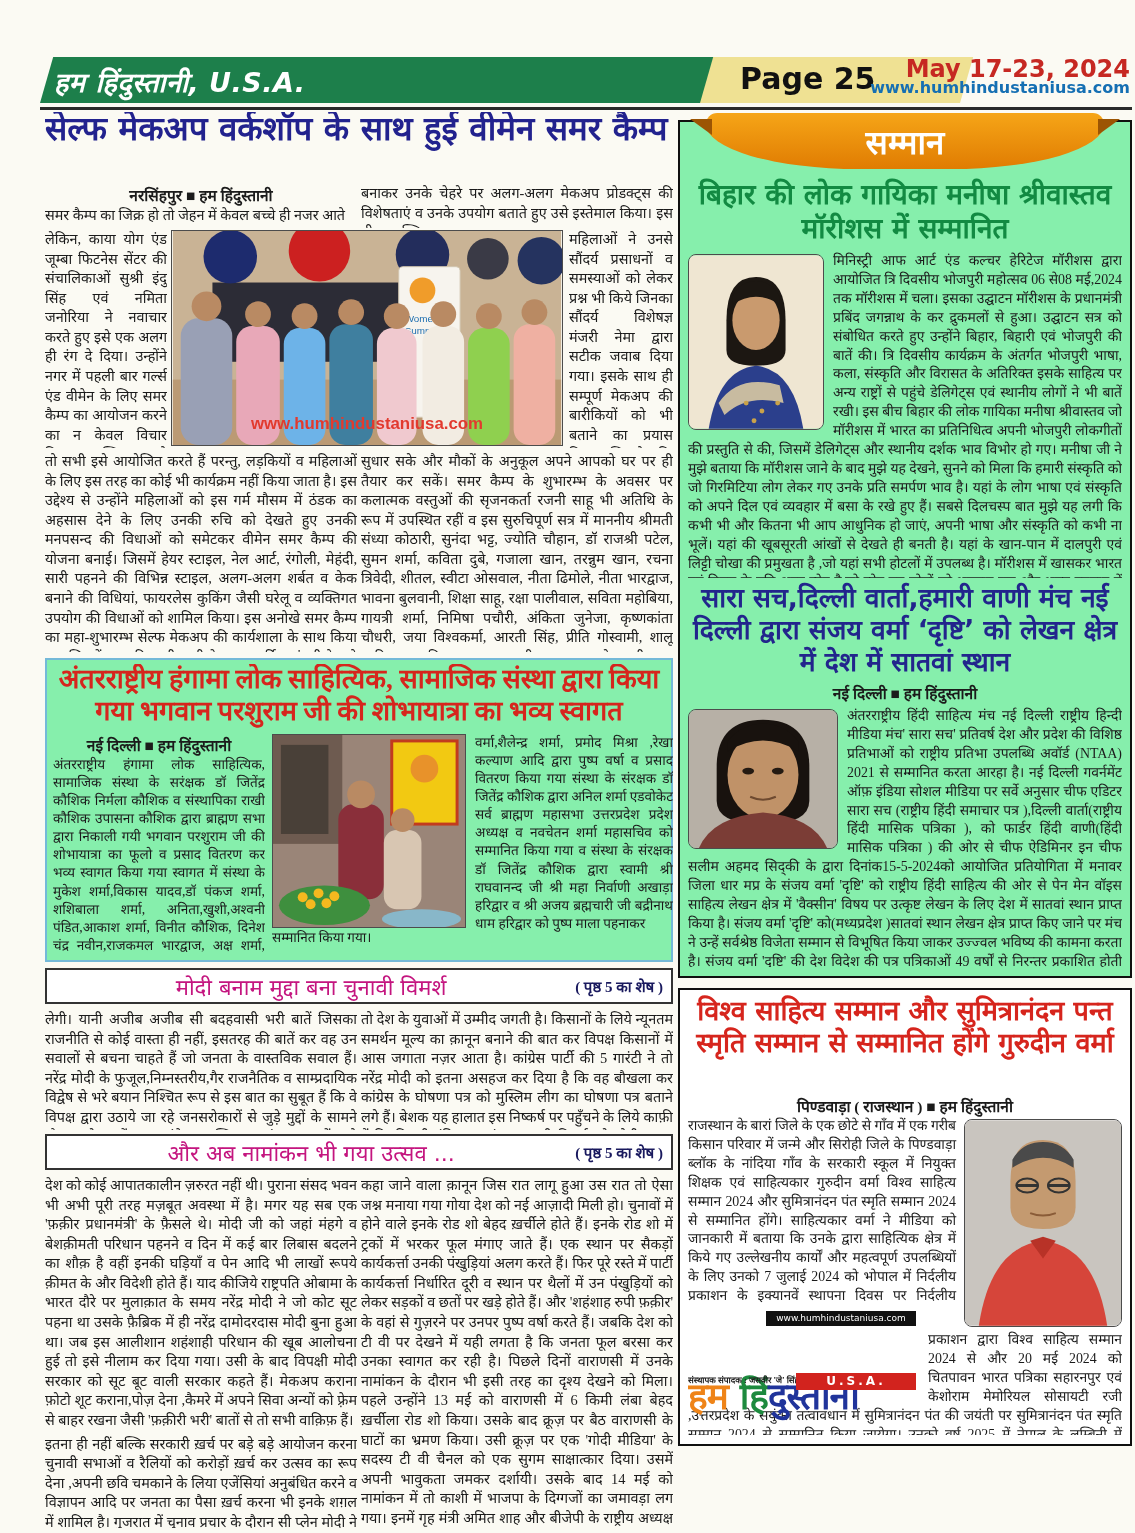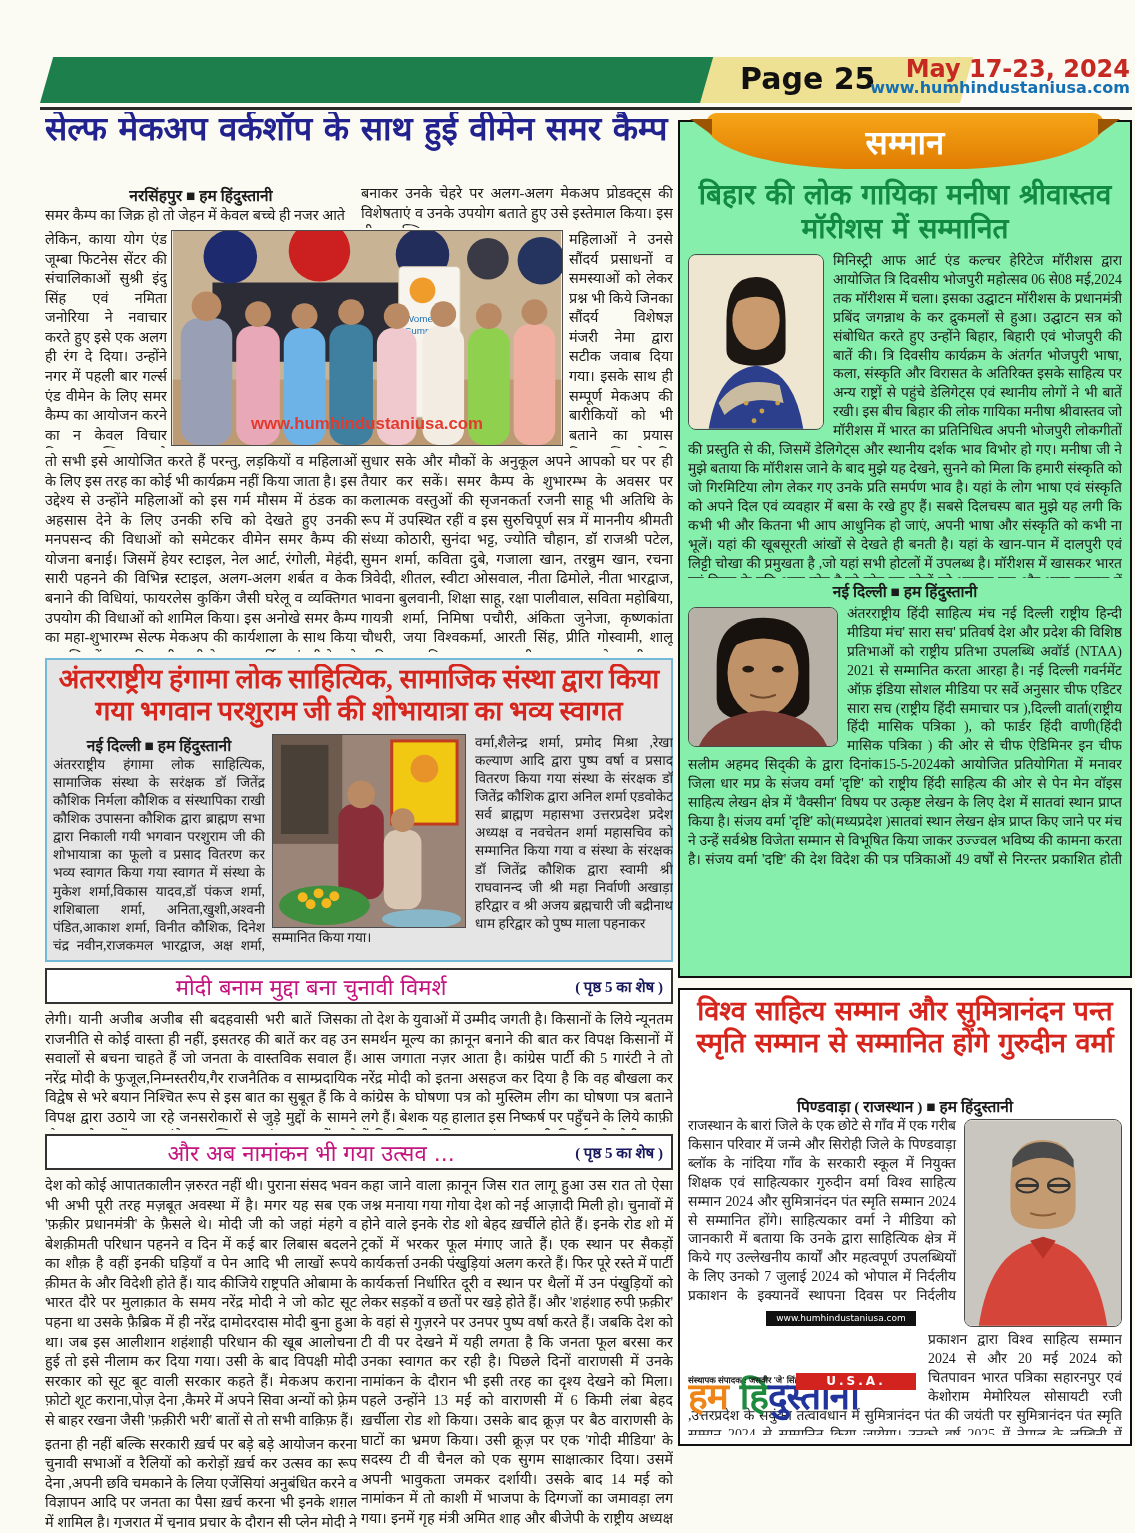--- a/index.html
+++ b/index.html
@@ -37,21 +37,21 @@
   #a1-head { top:112px; left:45px; width:628px; height:68px; color:#22228e; font-weight:bold;
              font-size:33px; line-height:1.05; text-align:center; white-space:nowrap; }
   #a1-intro { top:184px; left:45px; width:628px; height:44px; }
   #a1-mid { top:230px; left:45px; width:628px; height:218px; display:grid;
             grid-template-columns:122px 394px 104px; column-gap:4px; }
   #a1-below { top:452px; left:45px; width:628px; height:200px; }
   .photo { border:1px solid #4c4c4c; display:block; }
 
   
   #a2 { top:658px; left:45px; width:628px; height:304px; border:2px solid #74b9d8;
-        background:#e5e5e5; padding:4px 6px; }
+        background:#86efac; padding:4px 6px; }
   #a2-head { color:#d6251d; font-weight:bold; font-size:27px; line-height:1.18; text-align:center; height:70px; overflow:hidden; }
   #a2-row { display:grid; grid-template-columns:212px 196px 198px; column-gap:7px; height:218px; }
   #a2 .body-txt { font-size:13.6px; line-height:1.33; }
   #a2-cap { font-size:13.5px; padding-top:0; }
 
   
   #modi-hdr { top:968px; }
   #modi-body { top:1010px; left:45px; width:628px; height:120px; }
   #nom-hdr { top:1134px; }
   #nom-body { top:1176px; left:45px; width:628px; height:352px; }
@@ -96,20 +96,21 @@
                   color:#fff; font-weight:bold; font-size:12px; text-align:center; line-height:17px;
                   letter-spacing:3px; }
   #hh-logo .founder { position:absolute; top:64px; left:0; font-size:8.5px; font-weight:bold; color:#222; }
 </style>
 </head>
 <body>
 
 <div id="masthead">
   <div class="mh-green"></div>
   <div class="mh-yellow"></div>
+  <div class="mh-brand sans">हम हिंदुस्तानी, U.S.A.</div>
   <div class="mh-page sans">Page 25</div>
   <div class="mh-date sans">May 17-23, 2024</div>
   <div class="mh-url sans">www.humhindustaniusa.com</div>
 </div>
 
 <div id="a1-head" class="abs sans ovh">सेल्फ मेकअप वर्कशॉप के साथ हुई वीमेन समर कैम्प की ग्रैंड ओपनिंग</div>
 
 <div id="a1-intro" class="abs twocol ovh">
   <div class="ovh">
     <div class="byline">नरसिंहपुर ■ हम हिंदुस्तानी</div>
@@ -240,20 +241,21 @@
             <circle cx="74" cy="158" r="2.5"></circle>
             <circle cx="90" cy="150" r="2.5"></circle>
             <circle cx="66" cy="168" r="2.5"></circle>
           </g>
       </svg>
     </span>
     <span>मिनिस्ट्री आफ आर्ट एंड कल्चर हेरिटेज मॉरीशस द्वारा आयोजित त्रि दिवसीय भोजपुरी महोत्सव 06 से08 मई,2024 तक मॉरीशस में चला। इसका उद्घाटन मॉरीशस के प्रधानमंत्री प्रबिंद जगन्नाथ के कर द्रुकमलों से हुआ। उद्घाटन सत्र को संबोधित करते हुए उन्होंने बिहार, बिहारी एवं भोजपुरी की बातें की। त्रि दिवसीय कार्यक्रम के अंतर्गत भोजपुरी भाषा, कला, संस्कृति और विरासत के अतिरिक्त इसके साहित्य पर अन्य राष्ट्रों से पहुंचे डेलिगेट्स एवं स्थानीय लोगों ने भी बातें रखी। इस बीच बिहार की लोक गायिका मनीषा श्रीवास्तव जो मॉरीशस में भारत का प्रतिनिधित्व अपनी भोजपुरी लोकगीतों की प्रस्तुति से की, जिसमें डेलिगेट्स और स्थानीय दर्शक भाव विभोर हो गए। मनीषा जी ने मुझे बताया कि मॉरीशस जाने के बाद मुझे यह देखने, सुनने को मिला कि हमारी संस्कृति को जो गिरमिटिया लोग लेकर गए उनके प्रति समर्पण भाव है। यहां के लोग भाषा एवं संस्कृति को अपने दिल एवं व्यवहार में बसा के रखे हुए हैं। सबसे दिलचस्प बात मुझे यह लगी कि कभी भी और कितना भी आप आधुनिक हो जाएं, अपनी भाषा और संस्कृति को कभी ना भूलें। यहां की खूबसूरती आंखों से देखते ही बनती है। यहां के खान-पान में दालपुरी एवं लिट्टी चोखा की प्रमुखता है ,जो यहां सभी होटलों में उपलब्ध है। मॉरीशस में खासकर भारत एवं बिहार के प्रति अटूट स्नेह है,जो स्नेह हम लोगों को भगवान राम और भक्त हनुमान में मिला था। समापन समारोह मॉरीशस के राष्ट्रपति पृथ्वीराज सिंह रूपुन के द्वारा हुआ। </span>
     
   </div>
 
+  <div id="sara-head" class="sans">सारा सच,दिल्ली वार्ता,हमारी वाणी मंच नई दिल्ली द्वारा संजय वर्मा ‘दृष्टि’ को लेखन क्षेत्र में देश में सातवां स्थान</div>
   <div class="byline">नई दिल्ली ■ हम हिंदुस्तानी</div>
   <div id="sara-body" class="body-txt just">
     <span class="ph">
       <svg class="photo" width="150" height="140" viewBox="0 0 150 140" style="border-radius:8px">
         <rect width="150" height="140" fill="#b7b0a6"></rect>
         <path d="M28 58 Q28 10 75 10 Q122 10 122 58 L122 92 Q122 116 75 116 Q28 116 28 92 Z" fill="#18120e"></path>
         <ellipse cx="75" cy="66" rx="36" ry="44" fill="#c09268"></ellipse>
         <path d="M39 42 Q75 20 111 42 L111 32 Q97 14 75 14 Q53 14 39 32 Z" fill="#18120e"></path>
         <path d="M10 140 Q24 108 75 104 Q126 108 140 140 Z" fill="#7b3d36"></path>
         <ellipse cx="60" cy="62" rx="6" ry="3.5" fill="#241a12"></ellipse>

